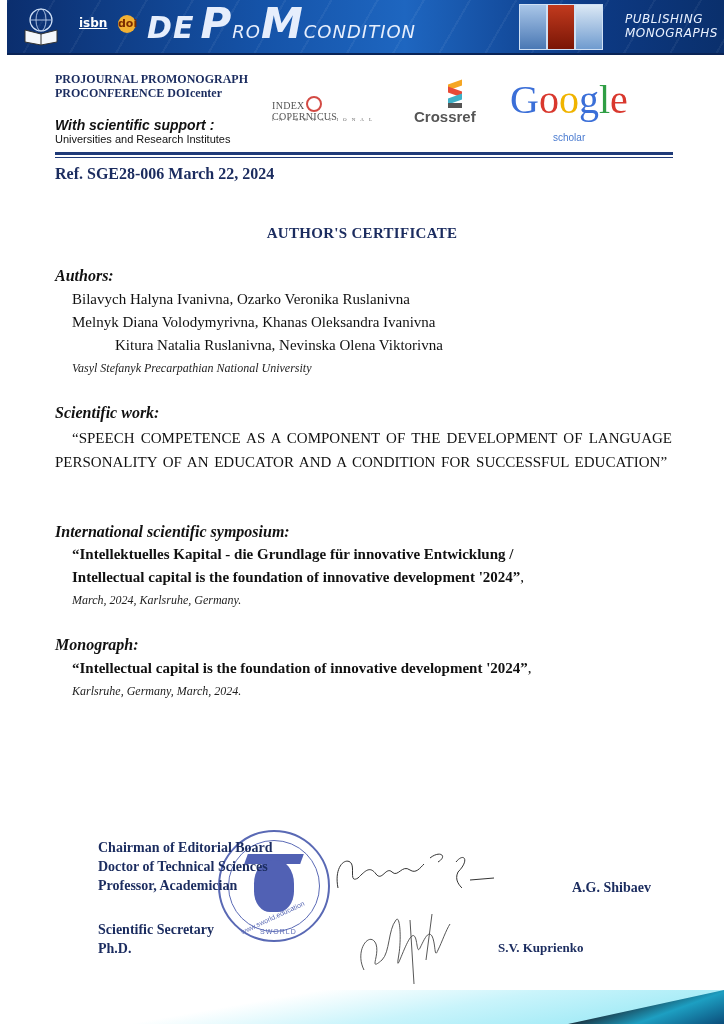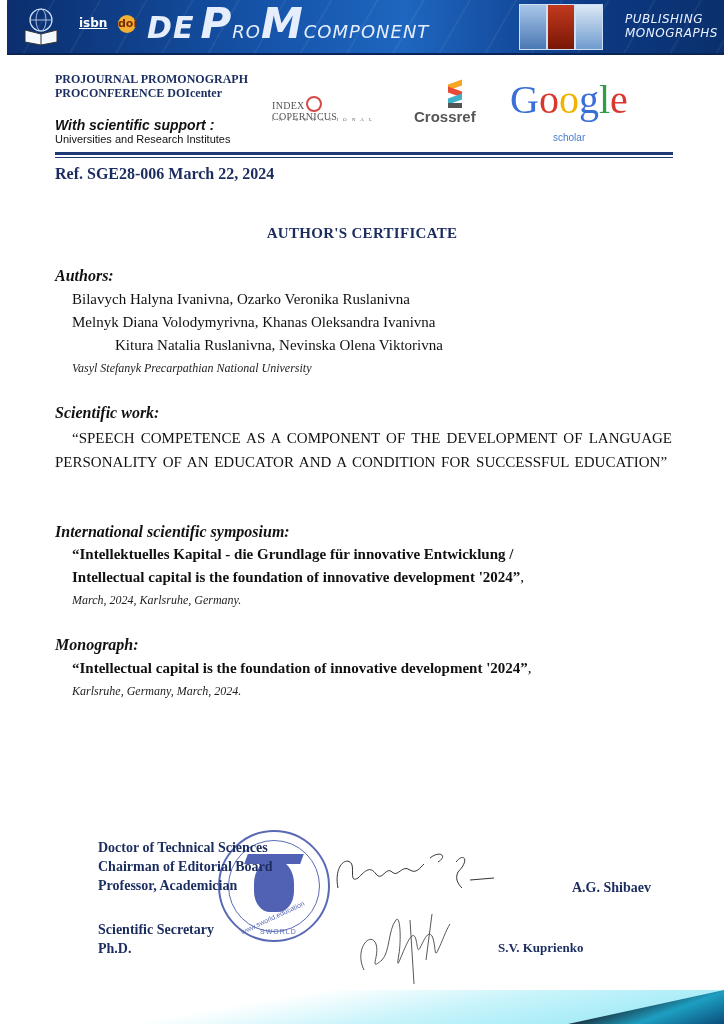--- a/index.html
+++ b/index.html
@@ -69,21 +69,21 @@
     <circle cx="20" cy="14" r="11" fill="none" stroke="#cfe0f7" stroke-width="1.2"></circle>
     <ellipse cx="20" cy="14" rx="5" ry="11" fill="none" stroke="#cfe0f7" stroke-width="0.8"></ellipse>
     <line x1="9" y1="14" x2="31" y2="14" stroke="#cfe0f7" stroke-width="0.8"></line>
     <path d="M4 24 L20 28 L36 24 L36 36 L20 39 L4 36 Z" fill="#f4f7fb" stroke="#333" stroke-width="1"></path>
     <line x1="20" y1="28" x2="20" y2="39" stroke="#333" stroke-width="1"></line>
   </svg>
   <span class="isbn">isbn</span>
   <span class="doi">doi</span>
   <div class="brand">
     <span class="big">DE</span>
-    <span class="huge">P</span><span class="small">RO</span><span class="huge">M</span><span class="small">COMPONENT</span>
+    <span class="huge">P</span><span class="small">RO</span><span class="huge">M</span><span class="small">CONDITION</span>
   </div>
   <div class="covers">
     <div class="cover" style="left:0;background:linear-gradient(180deg,#a9c6e8,#4a78b4);"></div>
     <div class="cover" style="left:28px;background:linear-gradient(180deg,#c23a1e,#7a1606);"></div>
     <div class="cover" style="left:56px;background:linear-gradient(180deg,#dbe8f5,#6f9bcf);"></div>
   </div>
   <div class="pub">
     <div>PUBLISHING</div>
     <div>MONOGRAPHS</div>
   </div>
@@ -143,22 +143,22 @@
 
 <div class="stamp">
   <div class="inner"></div>
   <div class="cap"></div>
   <div class="owl"></div>
   <div class="url">www.sworld.education</div>
   <div class="sworld">SWORLD</div>
 </div>
 
 <div class="sig-block" style="top:838px;">
+  <div>Chairman of Editorial Board</div>
   <div>Doctor of Technical Sciences</div>
-  <div>Chairman of Editorial Board</div>
   <div>Professor, Academician</div>
 </div>
 <div class="sig-name" style="left:572px;top:880px;font-size:14px;">A.G. Shibaev</div>
 
 <div class="sig-block" style="top:920px;">
   <div>Scientific Secretary</div>
   <div>Ph.D.</div>
 </div>
 <div class="sig-name" style="left:498px;top:940px;font-size:13px;">S.V. Kuprienko</div>
 

